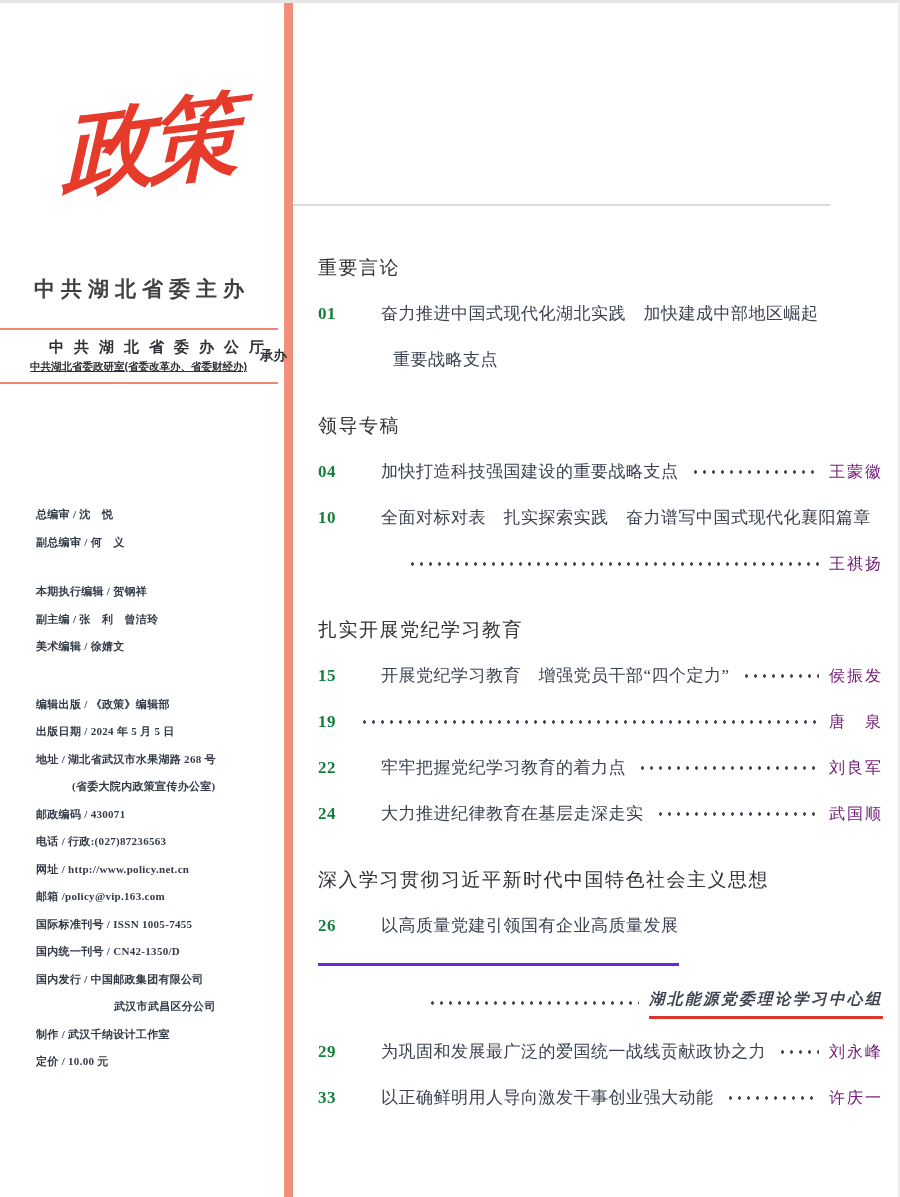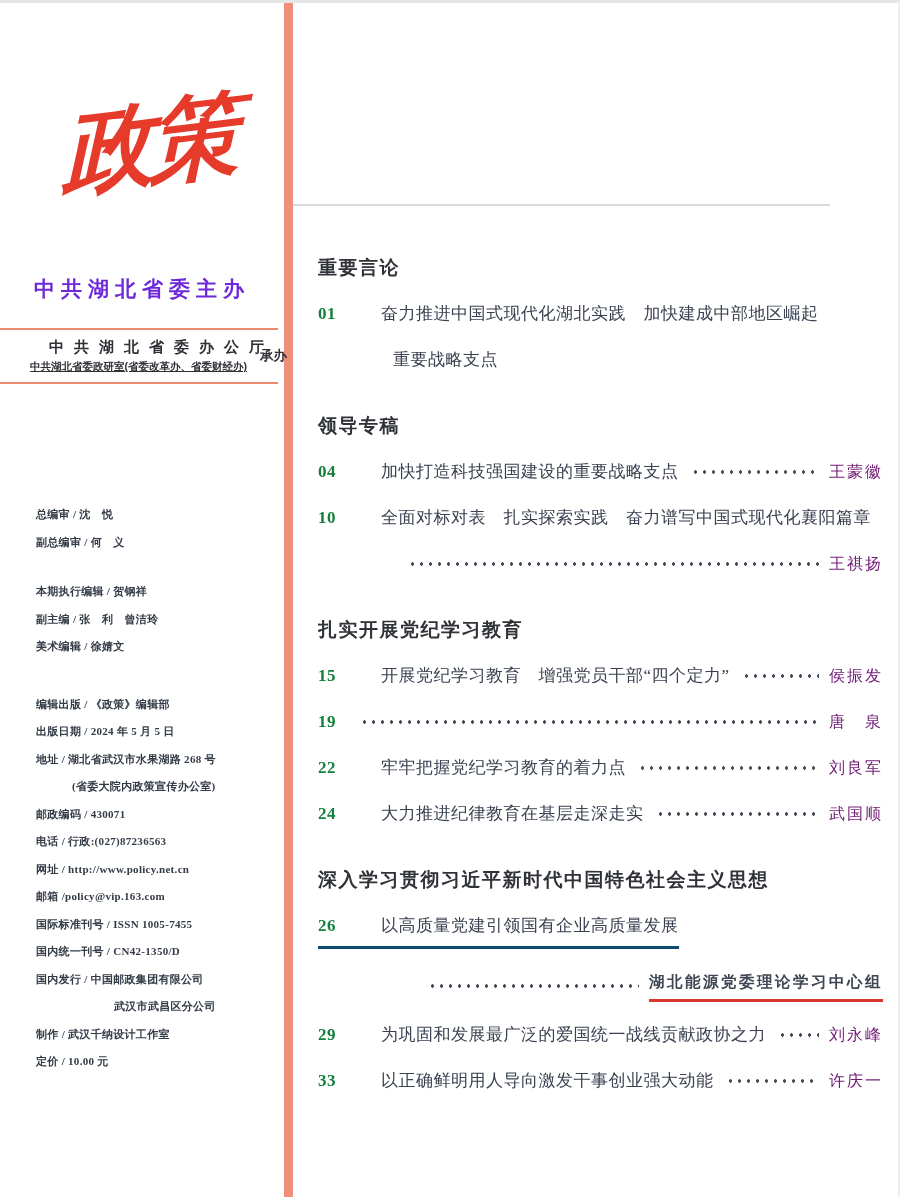--- a/index.html
+++ b/index.html
@@ -23,21 +23,21 @@
   .logo{
     position:absolute;left:62px;top:92px;width:190px;
     font-size:92px;line-height:1.05;font-weight:bold;
     font-style:italic;color:#E63A2B;
     transform:rotate(-7deg) skewX(-6deg);
     letter-spacing:-6px;white-space:nowrap;
   }
   .organizer{
     position:absolute;left:0;top:272px;width:284px;
     text-align:center;font-size:21px;letter-spacing:6px;
-    font-weight:600;color:#6d28d9;white-space:nowrap;
+    font-weight:600;color:#404040;white-space:nowrap;
   }
   .undertaker{
     position:absolute;left:0;top:325px;width:278px;height:56px;
     border-top:2px solid #ED8B72;border-bottom:2px solid #ED8B72;
     box-sizing:border-box;
     display:flex;align-items:center;
     font-family:"Liberation Sans","DejaVu Sans",sans-serif;
   }
   .undertaker-lines{width:228px;margin-left:30px;}
   .undertaker-l1{font-size:15px;font-weight:bold;color:#2e3035;letter-spacing:10px;white-space:nowrap;margin-left:19px;}
@@ -49,43 +49,43 @@
   .pub-line{
     font-size:11px;line-height:27.5px;font-weight:600;
     color:#333b47;white-space:nowrap;letter-spacing:0.3px;
   }
   .pub-line.indent1{padding-left:36px;}
   .pub-line.indent2{padding-left:78px;}
   
   .toc{position:absolute;left:318px;top:0;width:565px;padding-top:252px;}
   .toc-heading{
     font-family:"Liberation Sans","DejaVu Sans",sans-serif;
-    font-size:19px;line-height:26px;font-weight:bold;
+    font-size:19px;line-height:26px;font-weight:normal;
     color:#2f3237;letter-spacing:1.5px;
     margin-top:40px;white-space:nowrap;
   }
   .toc-heading:first-child{margin-top:0;}
   .toc-row{
     display:flex;align-items:center;
     margin-top:20px;line-height:26px;
     font-size:17px;color:#3A4150;white-space:nowrap;
   }
   .toc-no{color:#15803d;margin-right:12px;font-weight:600;letter-spacing:0.5px;}
   .toc-title{color:#3A4150;letter-spacing:0.5px;margin-left:33px;}
   .toc-cont{padding-left:42px;}
   .leader{
     flex:1 1 auto;height:8px;align-self:center;
     margin:0 10px 0 12px;
     background-image:radial-gradient(circle,#474e59 1.5px,transparent 1.9px);
     background-size:9px 8px;background-position:left center;background-repeat:repeat-x;
   }
   .toc-author{color:#701a75;font-size:16px;letter-spacing:2px;flex:0 0 auto;}
-  .hl{border-bottom:3px solid #0c4a6e;padding-bottom:7px;display:inline-block;}
+  .hl{border-bottom:3px solid #6d28d9;padding-bottom:24px;display:inline-block;}
   .author-script{
-    font-weight:600;font-size:15.5px;
+    font-style:italic;font-weight:600;font-size:15.5px;
     color:#3E4654;letter-spacing:2.5px;
     border-bottom:3px solid #D9372B;padding-bottom:4px;
   }
 </style>
 </head>
 <body>
 
 <div class="page">
 
   <div class="v-divider"></div>

